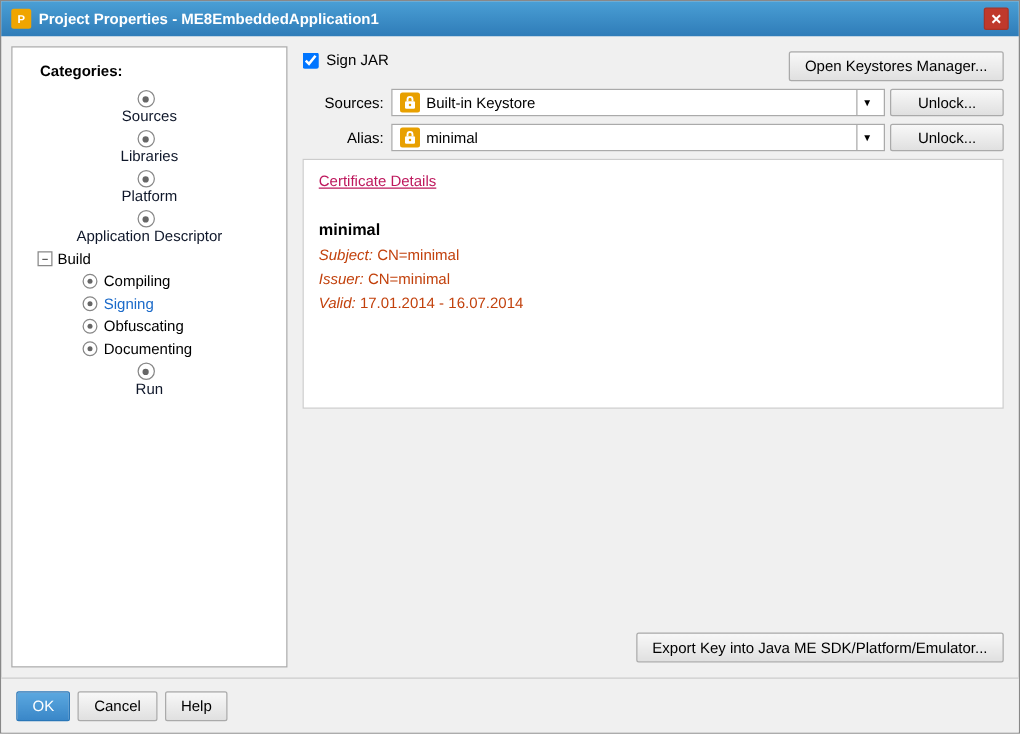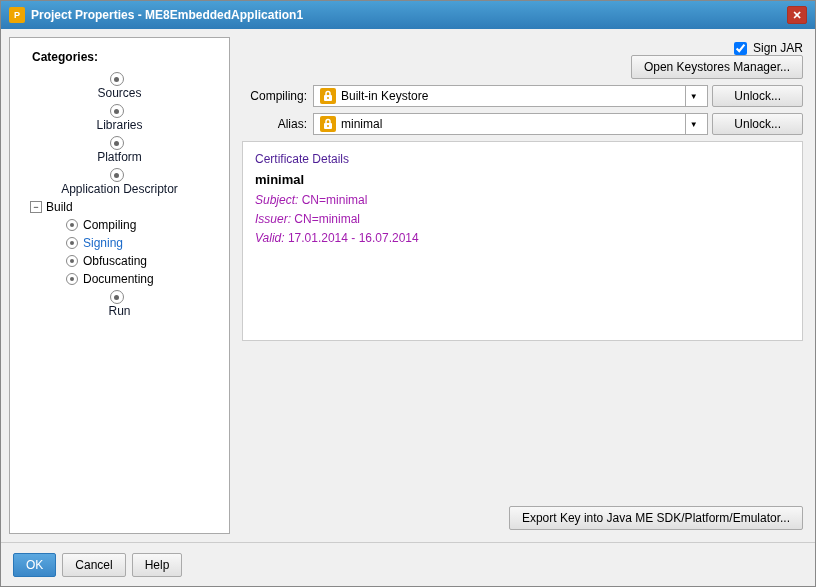--- a/index.html
+++ b/index.html
@@ -169,23 +169,22 @@
     .main-content {
       flex: 1;
       background: #f0f0f0;
       display: flex;
       flex-direction: column;
       gap: 8px;
       padding: 4px;
     }
     .top-row {
       display: flex;
-      align-items: flex-end;
+      align-items: flex-start;
       justify-content: space-between;
-      flex-direction: column;
     }
     .checkbox-row {
       display: flex;
       align-items: center;
       gap: 6px;
     }
     .checkbox-input {
       width: 13px;
       height: 13px;
       cursor: pointer;
@@ -264,32 +263,33 @@
     }
     .cert-panel {
       border: 1px solid #ccc;
       background: white;
       padding: 10px 12px;
       flex: 1;
       min-height: 200px;
     }
     .cert-panel-title {
       font-size: 12px;
-      color: #4c1d95;
-      margin-bottom: 6px;
+      color: #be185d;
+      margin-bottom: 24px;
+      text-decoration: underline;
     }
     .cert-name {
       font-weight: bold;
       font-size: 13px;
       margin-bottom: 4px;
     }
     .cert-detail {
       font-size: 12px;
       line-height: 1.6;
-      color: #a21caf;
+      color: #c2410c;
     }
     .cert-detail em {
       font-style: italic;
     }
     .export-btn-row {
       width: 100%;
       display: flex;
       justify-content: flex-end;
       padding-right: 0;
     }
@@ -377,21 +377,21 @@
 
         <div class="top-row">
           <div class="checkbox-row">
             <input type="checkbox" class="checkbox-input" checked="" style="">
             <span>Sign JAR</span>
           </div>
           <button class="btn btn-large">Open Keystores Manager...</button>
         </div>
 
         <div class="form-row">
-          <span class="form-label">Compiling:</span>
+          <span class="form-label">Sources:</span>
           <div class="combo-wrapper">
             <div class="combo-box">
               <div class="combo-box-content">
                 <div class="keystore-icon">
                   <svg width="12" height="12" viewBox="0 0 12 12">
                       <rect x="2" y="5" width="8" height="6" rx="1" fill="white"></rect>
                       <path d="M4 5V3.5a2 2 0 014 0V5" stroke="white" stroke-width="1.5" fill="none"></path>
                       <circle cx="6" cy="8" r="1" fill="#e8a000"></circle>
                     </svg>
                 </div>

